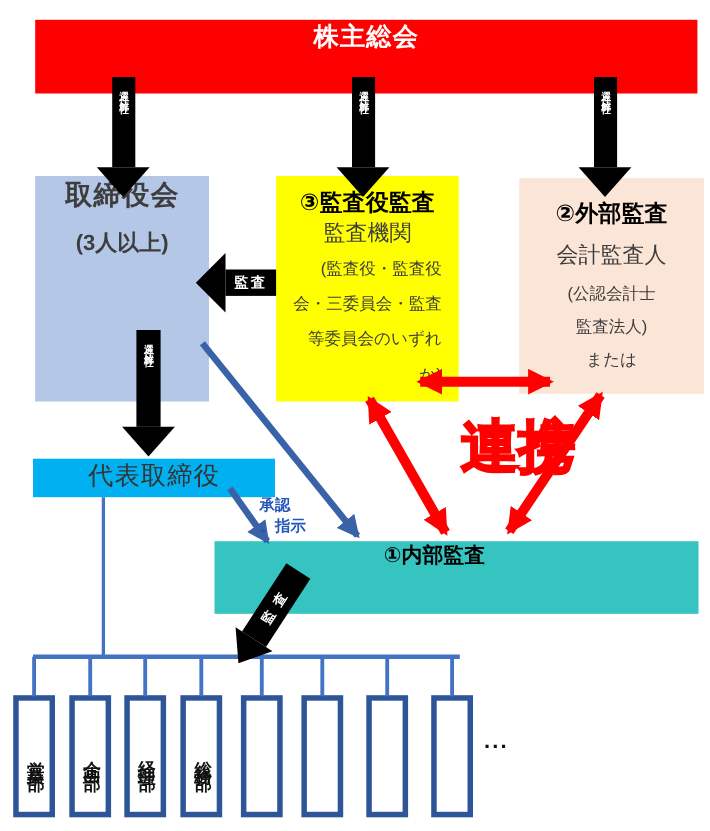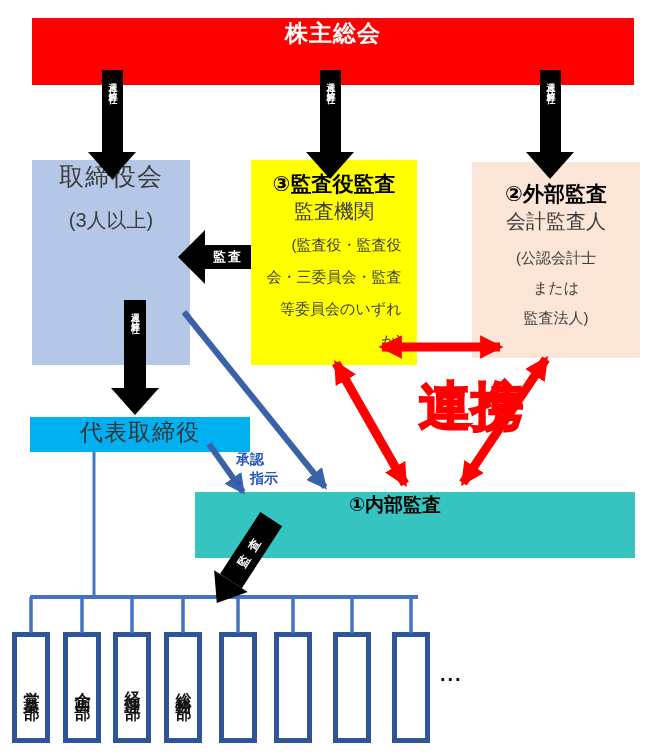--- a/index.html
+++ b/index.html
@@ -4,30 +4,30 @@
 <style>
   html,body{margin:0;padding:0;background:#fff;}
   #stage{
     position:relative;width:645px;height:755px;background:#fff;overflow:hidden;
     font-family:"Liberation Sans","DejaVu Sans",sans-serif;color:#000;
   }
   
   .box{position:absolute;display:flex;flex-direction:column;align-items:center;text-align:center;z-index:1;}
   .banner{left:32px;top:18px;width:602px;height:67px;background:#FF0000;}
   .banner .t{color:#fff;font-weight:bold;font-size:23px;letter-spacing:1px;}
-  .board{left:32px;top:160px;width:158px;height:205px;background:#B4C7E7;gap:14px;}
+  .board{left:32px;top:160px;width:158px;height:205px;background:#B4C7E7;gap:14px;font-weight:bold;}
   .board .t{font-size:25px;color:#3d3d3d;letter-spacing:1px;}
   .board .s{font-size:20px;color:#3d3d3d;}
   .auditor{left:251px;top:160px;width:166px;height:205px;background:#FFFF00;justify-content:flex-start;padding-top:10px;box-sizing:border-box;}
   .auditor .h{font-size:21px;font-weight:bold;color:#000;}
   .auditor .s{font-size:20px;color:#3d3d3d;}
   .auditor .d{font-size:15px;color:#3d3d3d;line-height:32px;margin-top:4px;text-align:right;}
   .external{left:472px;top:162px;width:168px;height:196px;background:#FBE5D6;justify-content:flex-start;padding-top:18px;box-sizing:border-box;}
   .external .h{font-size:21px;font-weight:bold;color:#000;text-align:right;}
-  .external .s{font-size:20px;color:#3d3d3d;}
+  .external .s{font-size:20px;color:#3d3d3d;margin-top:10px;}
   .external .d{font-size:15px;color:#3d3d3d;line-height:30px;margin-top:8px;}
   .rep{left:30px;top:417px;width:220px;height:35px;background:#00B0F0;}
   .rep .t{font-size:23px;color:#333;letter-spacing:1px;}
   .internal{left:195px;top:492px;width:440px;height:66px;background:#35C4C0;gap:3px;padding-right:40px;box-sizing:border-box;}
   .internal .h{font-size:19px;font-weight:bold;color:#000;}
   .internal .s{font-size:19px;color:#2a2a2a;}
   
   .varrow{position:absolute;z-index:3;}
   .varrow .shaft{position:absolute;background:#000;display:flex;align-items:flex-start;justify-content:center;}
   .varrow .vtxt{writing-mode:vertical-rl;text-orientation:upright;color:#fff;font-size:9px;font-weight:bold;letter-spacing:3px;margin-top:6px;}
@@ -91,22 +91,22 @@
       <div>等委員会のいずれ</div>
       <div>か)</div>
     </div>
   </div>
 
   <div class="box external">
     <div class="h">②外部監査</div>
     <div class="s">会計監査人</div>
     <div class="d">
       <div>(公認会計士</div>
+      <div>監査法人)</div>
       <div>または</div>
-      <div>監査法人)</div>
     </div>
   </div>
 
   <div class="harrow" style="left:178px;top:230px;width:73px;height:54px;">
     <div class="head"></div>
     <div class="shaft">
         <span>監査</span>
       </div>
   </div>
 

